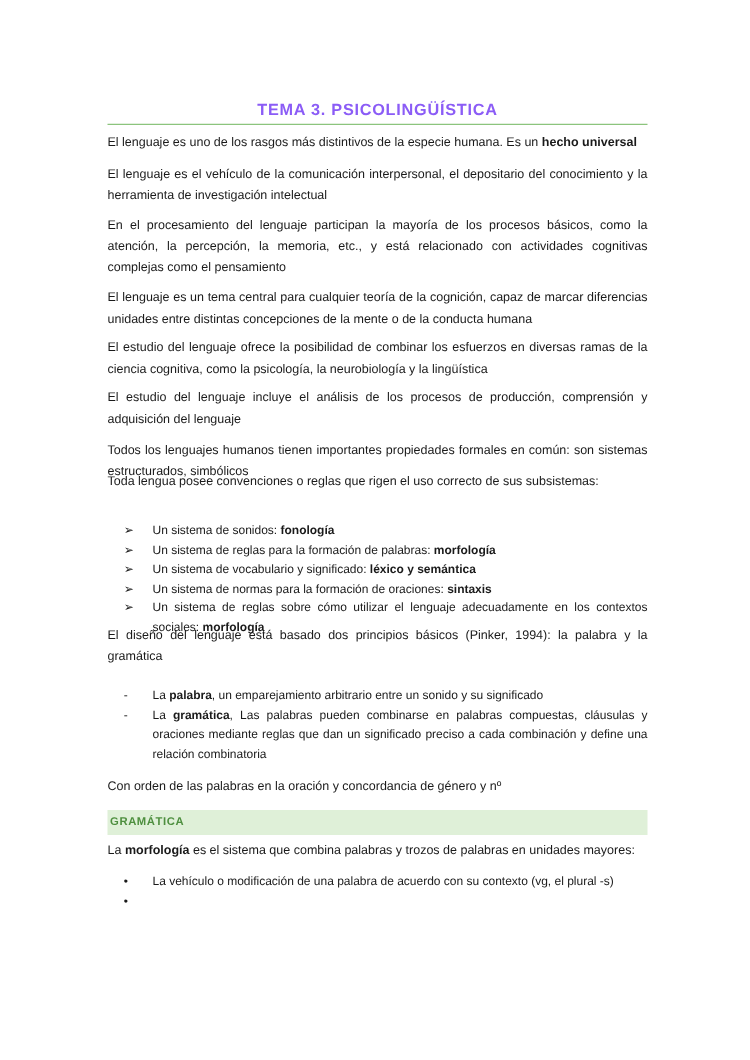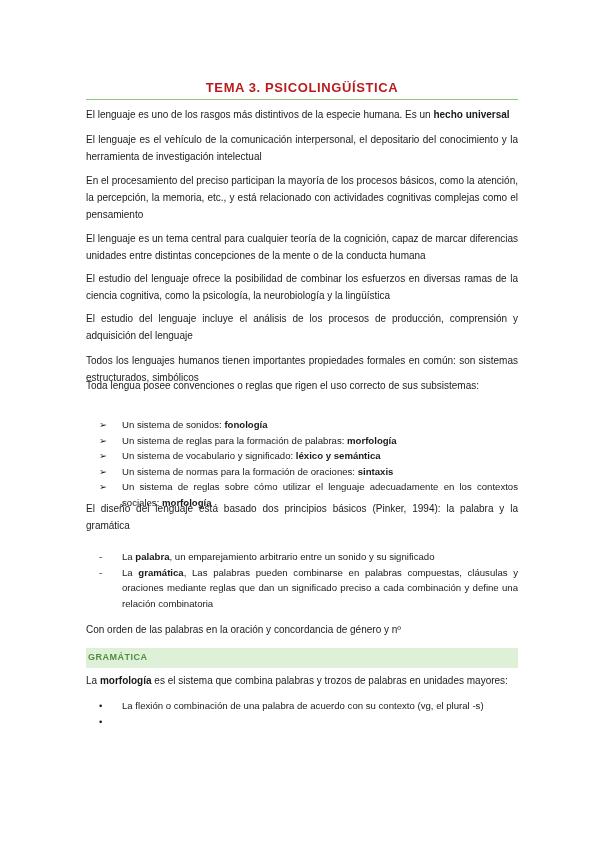--- a/index.html
+++ b/index.html
@@ -4,21 +4,21 @@
 <style>
   html, body { margin: 0; padding: 0; }
   body {
     width: 600px; height: 848px; background: #ffffff; overflow: hidden;
     font-family: "Liberation Sans", sans-serif; color: #1a1a1a;
     position: relative;
   }
   .page { position: absolute; left: 86px; top: 0; width: 432px; }
   .title {
     position: absolute; top: 80px; left: 0; width: 432px; text-align: center;
-    color: #b91c1c; font-weight: bold; font-size: 13px; letter-spacing: 0.6px;
+    color: #8b5cf6; font-weight: bold; font-size: 13px; letter-spacing: 0.6px;
   }
   .title-rule {
     position: absolute; top: 99px; left: 0; width: 432px; height: 0;
     border-top: 1.5px solid #8cc47d;
   }
   .p {
     position: absolute; left: 0; width: 432px; font-size: 10px; line-height: 17px;
     text-align: justify;
   }
   .p b { font-weight: bold; }
@@ -36,21 +36,21 @@
 </style>
 </head>
 <body>
 
 <div class="page">
   <div class="title">TEMA 3. PSICOLINGÜÍSTICA</div>
   <div class="title-rule"></div>
 
   <div class="p" style="top:106px"><span>El lenguaje es uno de los rasgos más distintivos de la especie humana. Es un </span><b>hecho universal</b></div>
   <div class="p" style="top:131px">El lenguaje es el vehículo de la comunicación interpersonal, el depositario del conocimiento y la herramienta de investigación intelectual</div>
-  <div class="p" style="top:172px">En el procesamiento del preciso participan la mayoría de los procesos básicos, como la atención, la percepción, la memoria, etc., y está relacionado con actividades cognitivas complejas como el pensamiento</div>
+  <div class="p" style="top:172px">En el procesamiento del lenguaje participan la mayoría de los procesos básicos, como la atención, la percepción, la memoria, etc., y está relacionado con actividades cognitivas complejas como el pensamiento</div>
   <div class="p" style="top:230px">El lenguaje es un tema central para cualquier teoría de la cognición, capaz de marcar diferencias unidades entre distintas concepciones de la mente o de la conducta humana</div>
   <div class="p" style="top:270px">El estudio del lenguaje ofrece la posibilidad de combinar los esfuerzos en diversas ramas de la ciencia cognitiva, como la psicología, la neurobiología y la lingüística</div>
   <div class="p" style="top:310px">El estudio del lenguaje incluye el análisis de los procesos de producción, comprensión y adquisición del lenguaje</div>
   <div class="p" style="top:352px">Todos los lenguajes humanos tienen importantes propiedades formales en común: son sistemas estructurados, simbólicos</div>
   <div class="p" style="top:377px">Toda lengua posee convenciones o reglas que rigen el uso correcto de sus subsistemas:</div>
 
   <div class="list" style="top:417px">
     <div class="li"><span class="mk">➢</span><span>Un sistema de sonidos: </span><b>fonología</b></div>
     <div class="li"><span class="mk">➢</span><span>Un sistema de reglas para la formación de palabras: </span><b>morfología</b></div>
     <div class="li"><span class="mk">➢</span><span>Un sistema de vocabulario y significado: </span><b>léxico y semántica</b></div>
@@ -67,16 +67,16 @@
 
   <div class="p" style="top:621px">Con orden de las palabras en la oración y concordancia de género y nº</div>
 
   <div class="band">
     <span>GRAMÁTICA</span>
   </div>
 
   <div class="p" style="top:672px"><span>La </span><b>morfología</b><span> es el sistema que combina palabras y trozos de palabras en unidades mayores:</span></div>
 
   <div class="list" style="top:698px">
-    <div class="li"><span class="mk">•</span><span>La flexión o combinación de una palabra de acuerdo con su contexto (vg, el plural -s)</span></div>
+    <div class="li"><span class="mk">•</span><span>La vehículo o modificación de una palabra de acuerdo con su contexto (vg, el plural -s)</span></div>
     <div class="li"><span class="mk">•</span></div>
   </div>
 </div>
 
 </body></html>

